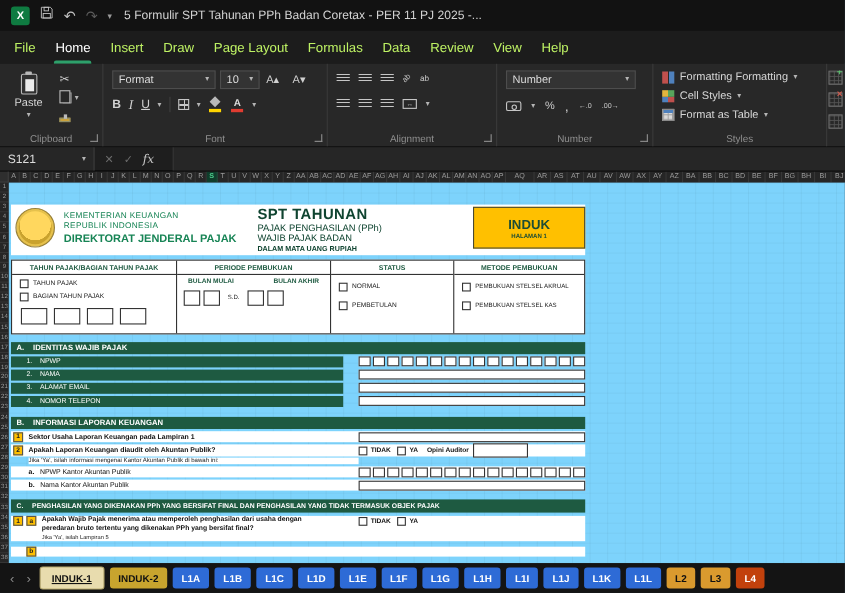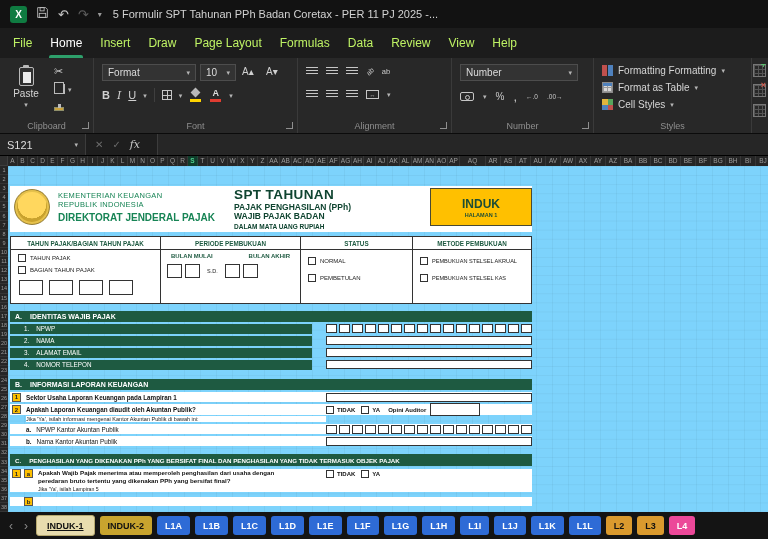--- a/index.html
+++ b/index.html
@@ -124,21 +124,21 @@
 
   .fhead{position:relative;height:46px;background:#fff}
   .logo{position:absolute;left:4px;top:3px;width:36px;height:36px;border-radius:50%;
         background:radial-gradient(circle at 50% 42%,#ffd75e 0 54%,#c9a22e 55% 100%);
         border:1px solid #97803a;box-shadow:inset 0 0 0 2px #e6c14c}
   .ministry{position:absolute;left:48px;top:5px;color:#178455;line-height:1.25}
   .m12{font-size:7.5px;letter-spacing:.3px}
   .m3{font-size:10px;font-weight:bold;margin-top:2px}
   .ftitle{position:absolute;left:224px;top:1px;color:#0f4430;line-height:1.15}
   .t1{font-size:13.5px;font-weight:800;letter-spacing:.4px}
-  .t2{font-size:8.5px;font-weight:bold}
+  .t2{font-size:8.5px;font-weight:normal}
   .t4{font-size:6.5px;font-weight:bold;margin-top:1px}
   .induk{position:absolute;right:0;top:2px;width:102px;height:38px;background:#ffc000;border:1px solid #4a4a33;
          display:flex;flex-direction:column;align-items:center;justify-content:center;gap:1px}
   .induk-t{font-size:12px;font-weight:800;color:#1d4d35}
   .induk-s{font-size:5.5px;font-weight:bold;color:#1d4d35}
 
   .strip{margin-top:4px;border:1.5px solid #333;display:flex;height:68px;background:#fff}
   .scol{border-right:1.5px solid #333;position:relative}
   .scol:last-child{border-right:none}
   .shead{height:13px;line-height:13px;text-align:center;font-size:6.3px;font-weight:bold;color:#1e5a41;border-bottom:1px solid #333}
@@ -182,21 +182,21 @@
   
   .tabbar{position:absolute;left:0;right:0;bottom:0;height:27px;background:#141414;display:flex;
           align-items:center;gap:5px;padding:0 6px}
   .navbtn{color:#8a8a8a;font-size:12px;width:10px;text-align:center}
   .stab{height:19px;border-radius:3px;display:flex;align-items:center;justify-content:center;
         font-size:9px;padding:0 8px;flex:none;font-weight:bold}
   .tab-active{background:#e8dcae;color:#111;text-decoration:underline;height:21px;padding:0 10px;border:1px solid #b7a96f}
   .tab-gold{background:#c8a42e;color:#111}
   .tab-blue{background:#2e6bd6;color:#fff}
   .tab-orange{background:#da9a2e;color:#111}
-  .tab-green{background:#ec4899;color:#fff}
+  .tab-green{background:#c2410c;color:#fff}
 </style>
 </head>
 <body>
 
 <div class="titlebar">
   <div class="xl-logo">X</div>
   <span>
     <svg width="13" height="13" viewBox="0 0 16 16">
         <path d="M2 2h10l2 2v10H2z" fill="none" stroke="#c5c5c5"></path>
         <rect x="5" y="2" width="5" height="4" fill="none" stroke="#c5c5c5"></rect>
@@ -317,27 +317,27 @@
   </div>
 
   <div class="rgroup" style="left:594px;width:158px">
     <div class="styles-list">
       <div class="style-row">
         <span class="ic-cf"></span>
         <span>Formatting Formatting</span>
         <span class="caret">▾</span>
       </div>
       <div class="style-row">
+        <span class="ic-cs"></span>
+        <span>Cell Styles</span>
+        <span class="caret">▾</span>
+      </div>
+      <div class="style-row">
         <span class="ic-fat"></span>
         <span>Format as Table</span>
-        <span class="caret">▾</span>
-      </div>
-      <div class="style-row">
-        <span class="ic-cs"></span>
-        <span>Cell Styles</span>
         <span class="caret">▾</span>
       </div>
     </div>
     <div class="glabel">Styles</div>
   </div>
 
   <div class="cells-cut">
     <div class="mini-sq green"></div>
     <div class="mini-sq red"></div>
     <div class="mini-sq"></div>

